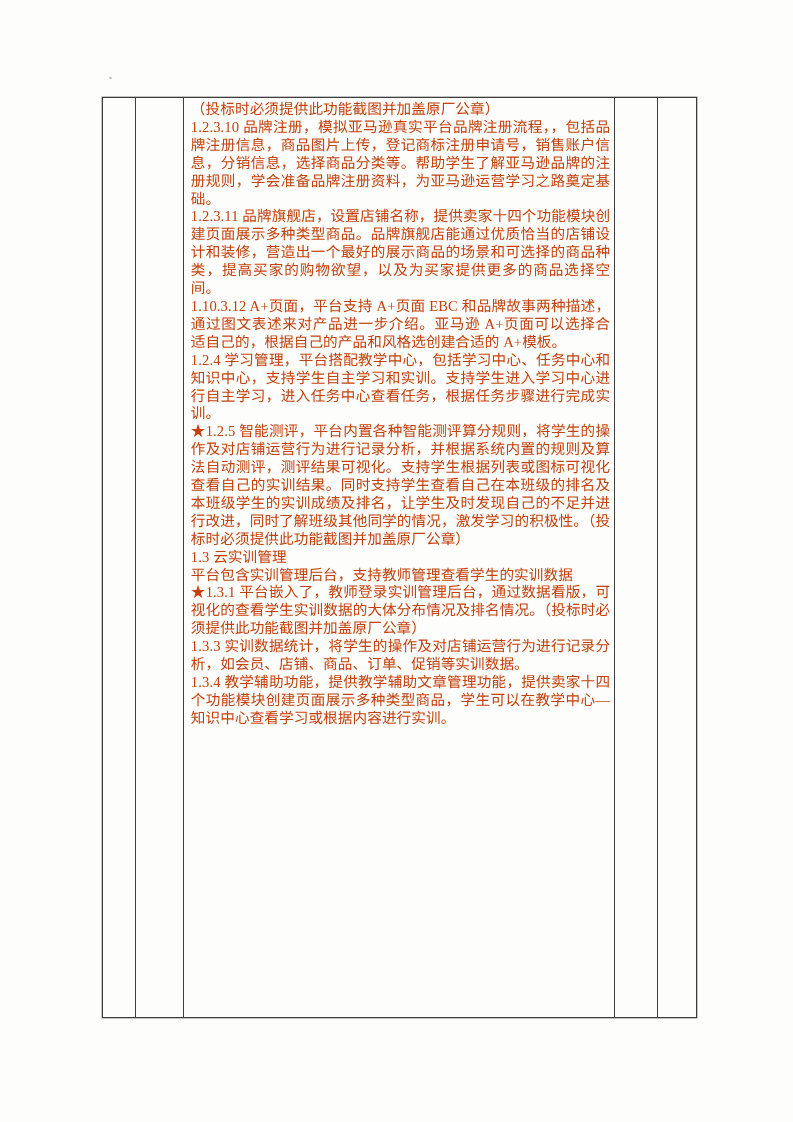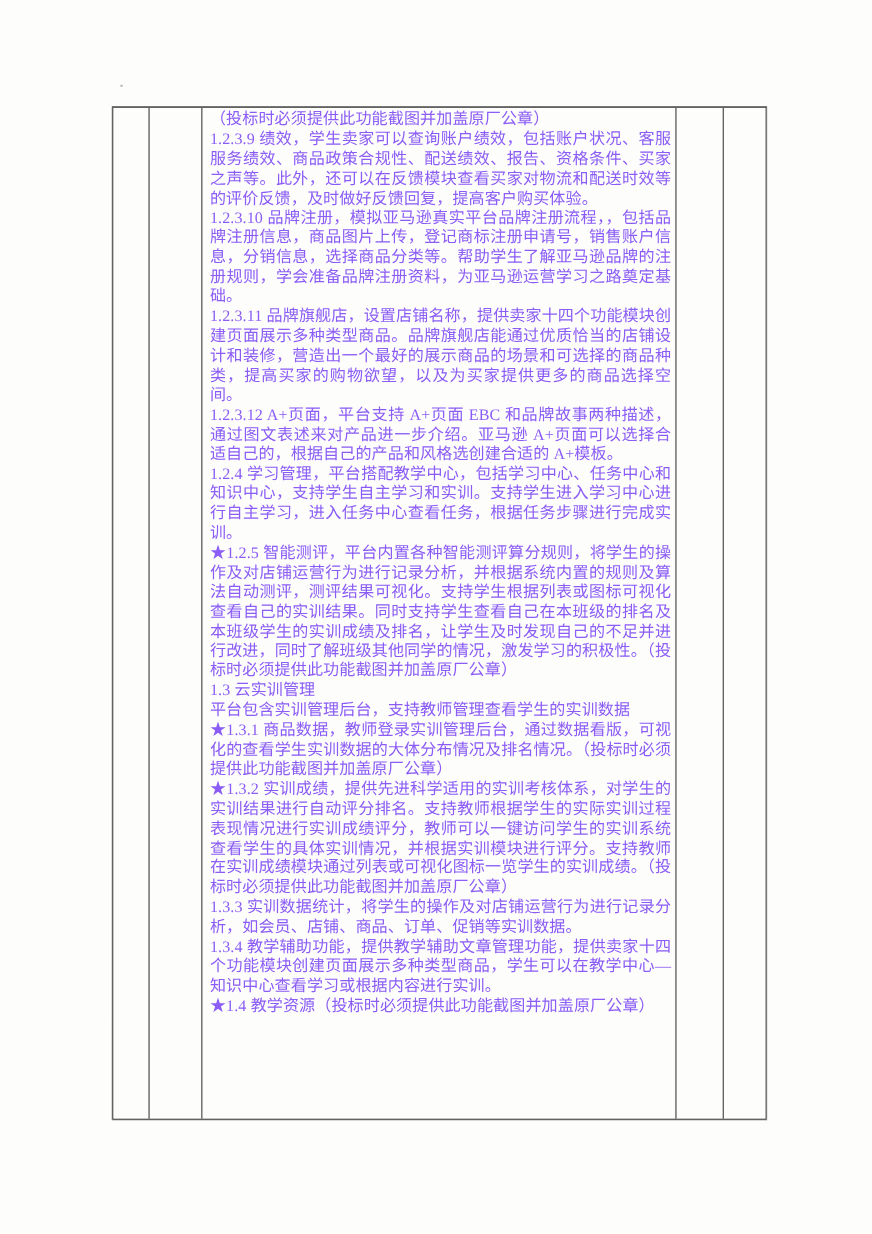--- a/index.html
+++ b/index.html
@@ -44,21 +44,21 @@
   .col-content {
     width: 432px;
     padding: 3px 4px 0 7px;
   }
   .col-4 { width: 43px; }
   .col-5 { width: 38px; }
   .col-content p {
     margin: 0;
     font-size: 14.6px;
     line-height: 17.9px;
-    color: #8b5cf6;
+    color: #c2410c;
     text-align: justify;
     text-justify: inter-ideograph;
     letter-spacing: 0.1px;
   }
   .speck {
     position: absolute;
     border-radius: 50%;
     background: #8a8a8a;
   }
   .speck-a { left: 109px; top: 77px; width: 3px; height: 2px; opacity: .55; }
@@ -70,31 +70,28 @@
 <div class="page">
 
   <div class="speck speck-a"></div>
   <div class="speck speck-b"></div>
 
   <div class="doc-table">
     <div class="col col-1 col-sep"></div>
     <div class="col col-2 col-sep"></div>
     <div class="col col-content col-sep">
       <p>（投标时必须提供此功能截图并加盖原厂公章）</p>
-      <p>1.2.3.9 绩效，学生卖家可以查询账户绩效，包括账户状况、客服服务绩效、商品政策合规性、配送绩效、报告、资格条件、买家之声等。此外，还可以在反馈模块查看买家对物流和配送时效等的评价反馈，及时做好反馈回复，提高客户购买体验。</p>
       <p>1.2.3.10 品牌注册，模拟亚马逊真实平台品牌注册流程，，包括品牌注册信息，商品图片上传，登记商标注册申请号，销售账户信息，分销信息，选择商品分类等。帮助学生了解亚马逊品牌的注册规则，学会准备品牌注册资料，为亚马逊运营学习之路奠定基础。</p>
       <p>1.2.3.11 品牌旗舰店，设置店铺名称，提供卖家十四个功能模块创建页面展示多种类型商品。品牌旗舰店能通过优质恰当的店铺设计和装修，营造出一个最好的展示商品的场景和可选择的商品种类，提高买家的购物欲望，以及为买家提供更多的商品选择空间。</p>
-      <p>1.2.3.12 A+页面，平台支持 A+页面 EBC 和品牌故事两种描述，通过图文表述来对产品进一步介绍。亚马逊 A+页面可以选择合适自己的，根据自己的产品和风格选创建合适的 A+模板。</p>
+      <p>1.10.3.12 A+页面，平台支持 A+页面 EBC 和品牌故事两种描述，通过图文表述来对产品进一步介绍。亚马逊 A+页面可以选择合适自己的，根据自己的产品和风格选创建合适的 A+模板。</p>
       <p>1.2.4 学习管理，平台搭配教学中心，包括学习中心、任务中心和知识中心，支持学生自主学习和实训。支持学生进入学习中心进行自主学习，进入任务中心查看任务，根据任务步骤进行完成实训。</p>
       <p>★1.2.5 智能测评，平台内置各种智能测评算分规则，将学生的操作及对店铺运营行为进行记录分析，并根据系统内置的规则及算法自动测评，测评结果可视化。支持学生根据列表或图标可视化查看自己的实训结果。同时支持学生查看自己在本班级的排名及本班级学生的实训成绩及排名，让学生及时发现自己的不足并进行改进，同时了解班级其他同学的情况，激发学习的积极性。（投标时必须提供此功能截图并加盖原厂公章）</p>
       <p>1.3 云实训管理</p>
       <p>平台包含实训管理后台，支持教师管理查看学生的实训数据</p>
-      <p>★1.3.1 商品数据，教师登录实训管理后台，通过数据看版，可视化的查看学生实训数据的大体分布情况及排名情况。（投标时必须提供此功能截图并加盖原厂公章）</p>
-      <p>★1.3.2 实训成绩，提供先进科学适用的实训考核体系，对学生的实训结果进行自动评分排名。支持教师根据学生的实际实训过程表现情况进行实训成绩评分，教师可以一键访问学生的实训系统查看学生的具体实训情况，并根据实训模块进行评分。支持教师在实训成绩模块通过列表或可视化图标一览学生的实训成绩。（投标时必须提供此功能截图并加盖原厂公章）</p>
+      <p>★1.3.1 平台嵌入了，教师登录实训管理后台，通过数据看版，可视化的查看学生实训数据的大体分布情况及排名情况。（投标时必须提供此功能截图并加盖原厂公章）</p>
       <p>1.3.3 实训数据统计，将学生的操作及对店铺运营行为进行记录分析，如会员、店铺、商品、订单、促销等实训数据。</p>
       <p>1.3.4 教学辅助功能，提供教学辅助文章管理功能，提供卖家十四个功能模块创建页面展示多种类型商品，学生可以在教学中心—知识中心查看学习或根据内容进行实训。</p>
-      <p>★1.4 教学资源（投标时必须提供此功能截图并加盖原厂公章）</p>
     </div>
     <div class="col col-4 col-sep"></div>
     <div class="col col-5"></div>
   </div>
 
 </div>
 
 </body></html>

